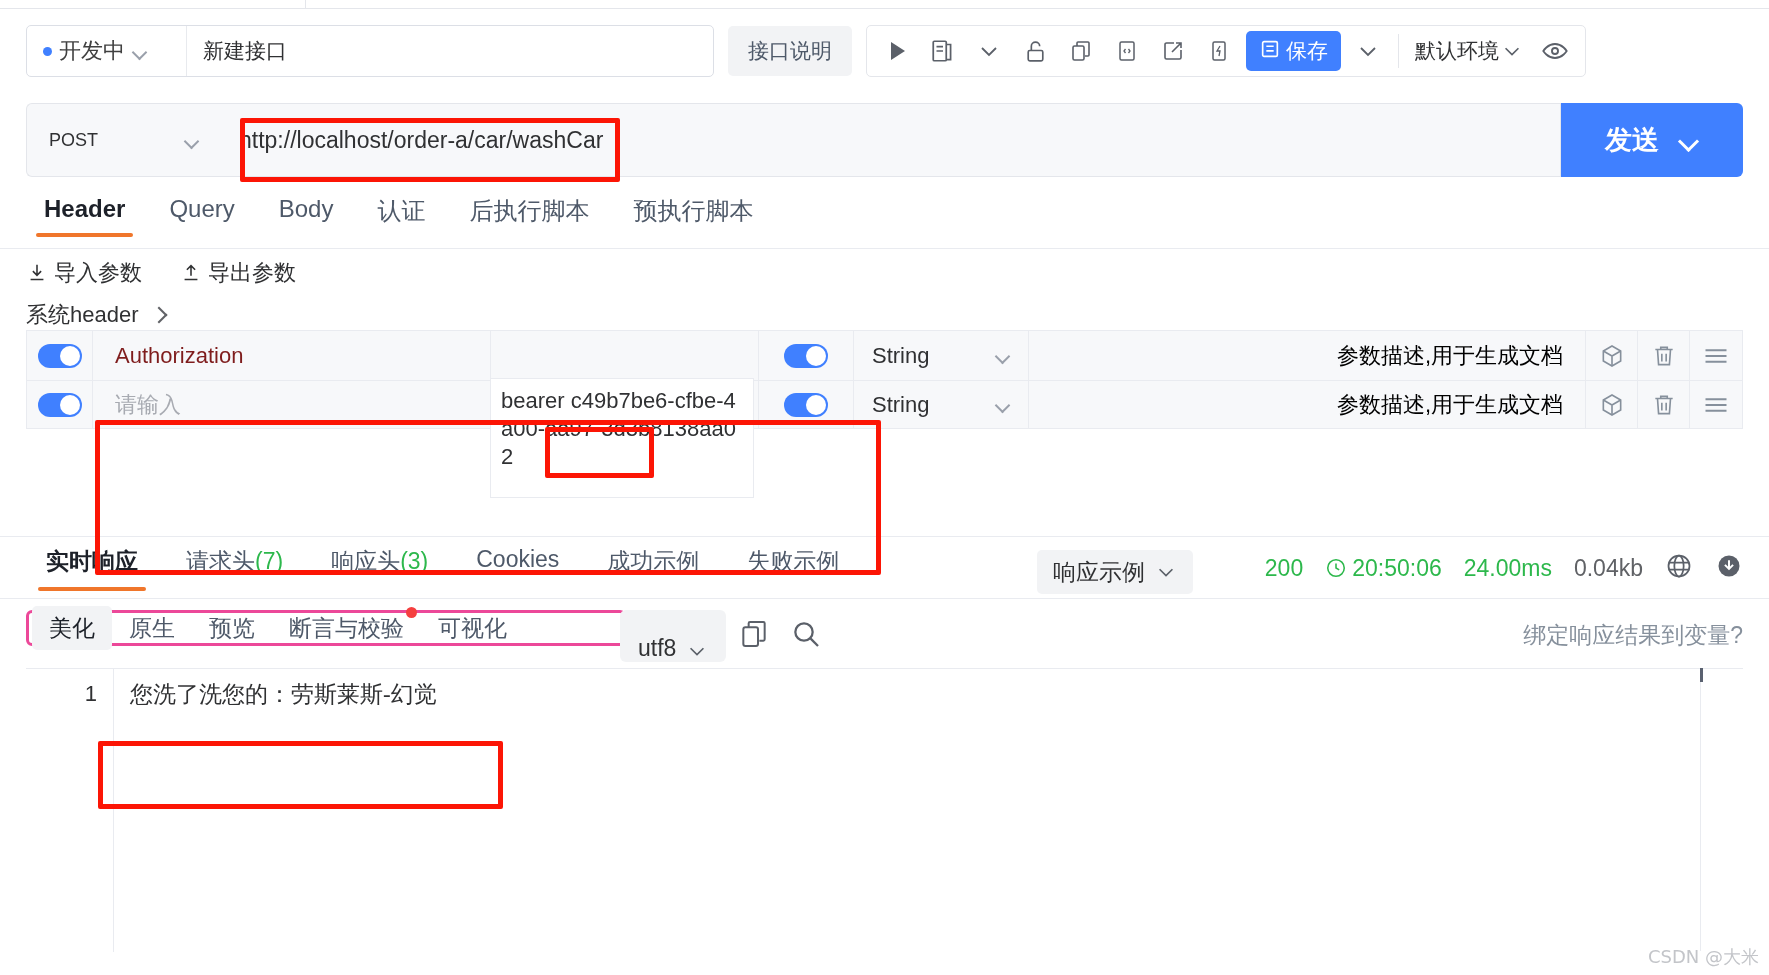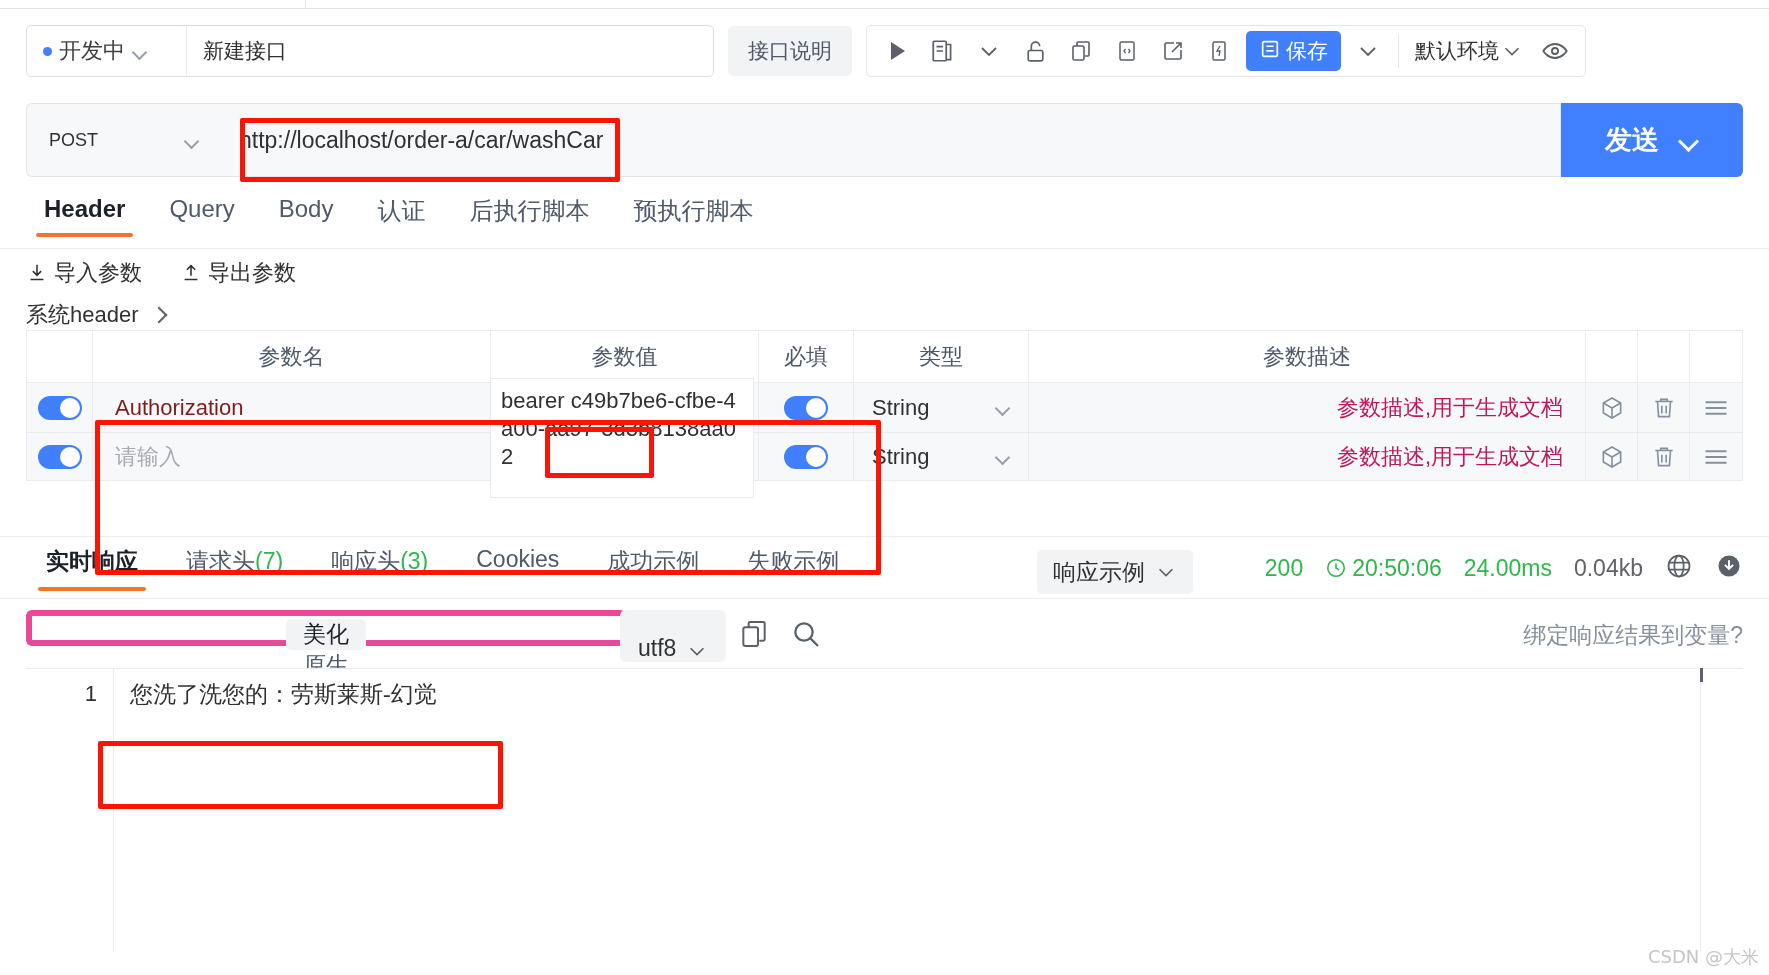--- a/index.html
+++ b/index.html
@@ -99,21 +99,21 @@
   .c-type { width:175px; padding:0 18px; justify-content:space-between; }
   .c-desc { flex:1; padding:0 22px; justify-content:flex-end; }
   .c-act  { width:52px; justify-content:center; }
   .th { font-size:22px; color:#4e5969; width:100%; text-align:center; }
   .toggle { width:44px; height:24px; border-radius:12px; background:#4080ff; position:relative; cursor:pointer; }
   .toggle::after { content:""; position:absolute; right:2px; top:2px; width:20px; height:20px;
                    border-radius:50%; background:#fff; }
   .cellval { font-size:22px; color:#7f1d1d; }
   .cellval.ph { color:#a8abb2; }
   .typetxt { font-size:22px; color:#303133; }
-  .desc-ph { font-size:22px; color:#be185d; }
+  .desc-ph { font-size:22px; color:#000000; }
   .acticon { cursor:pointer; }
 
   
   .valbox { position:absolute; left:490px; top:378px; width:264px; min-height:120px;
             background:#fff; border:1px solid #e9ebf0; padding:8px 10px 10px 10px;
             font-size:22px; color:#303133; line-height:1.28; word-break:break-all; z-index:4; }
 
   
   .resp-div { position:absolute; top:536px; left:0; width:1769px; height:1px; background:#e9ebf0; }
 
@@ -129,22 +129,22 @@
   .rsp-pill { position:absolute; left:1037px; top:550px; height:44px; background:#f2f3f5;
               border-radius:5px; display:flex; align-items:center; gap:10px; padding:0 16px;
               font-size:23px; color:#303133; cursor:pointer; z-index:3; }
   .statbar { position:absolute; top:552px; right:26px; display:flex; align-items:center; gap:22px; }
   .stat { font-size:23px; color:#2db84c; display:flex; align-items:center; gap:5px; }
   .stat.gray { color:#606266; }
   .resptabs-line { position:absolute; top:598px; left:0; width:1769px; height:1px; background:#e9ebf0; }
 
   
   .subwrap { position:absolute; top:610px; left:26px; width:600px; height:36px;
-             border:6px solid #ec4899; border-radius:6px; display:flex; align-items:center;
-             padding:3px;flex-direction:column; }
+             border:3px solid #ec4899; border-radius:6px; display:flex; align-items:center;
+             padding:3px; }
   .stab { height:44px; padding:0 17px; display:flex; align-items:center; font-size:23px;
           color:#4e5969; border-radius:5px; cursor:pointer; position:relative; white-space:nowrap; }
   .stab.active { background:#f2f3f5; color:#1d2129; }
   .reddot { position:absolute; right:4px; top:1px; width:11px; height:11px; border-radius:50%;
             background:#f53f3f; }
   .utf-pill { position:absolute; left:620px; top:610px; height:52px; background:#f2f3f5;
               border-radius:6px; display:flex; align-items:flex-end; gap:10px; padding:0 18px;
               font-size:23px; color:#303133; cursor:pointer; }
   .subicon { position:absolute; top:618px; width:36px; height:36px; cursor:pointer; }
   .bindvar { position:absolute; right:26px; top:620px; font-size:23px; color:#86909c; cursor:pointer; }
@@ -308,41 +308,20 @@
       </svg>
       <span>导出参数</span>
     </div>
   </div>
   <div class="sysRow">
     <span>系统header</span>
     <span class="rchev"></span>
   </div>
 
   <div class="ptable">
-    <div class="prow head">
-      <div class="pc c-tog"></div>
-      <div class="pc c-name">
-        <span class="th">参数名</span>
-      </div>
-      <div class="pc c-val">
-        <span class="th">参数值</span>
-      </div>
-      <div class="pc c-req">
-        <span class="th">必填</span>
-      </div>
-      <div class="pc c-type">
-        <span class="th">类型</span>
-      </div>
-      <div class="pc c-desc">
-        <span class="th">参数描述</span>
-      </div>
-      <div class="pc c-act"></div>
-      <div class="pc c-act"></div>
-      <div class="pc c-act"></div>
-    </div>
 
     <div class="prow body" style="min-height:50px">
       <div class="pc c-tog">
           <div class="toggle"></div>
         </div>
       <div class="pc c-name">
         <span class="cellval">Authorization</span>
       </div>
       <div class="pc c-val"></div>
       <div class="pc c-req">

